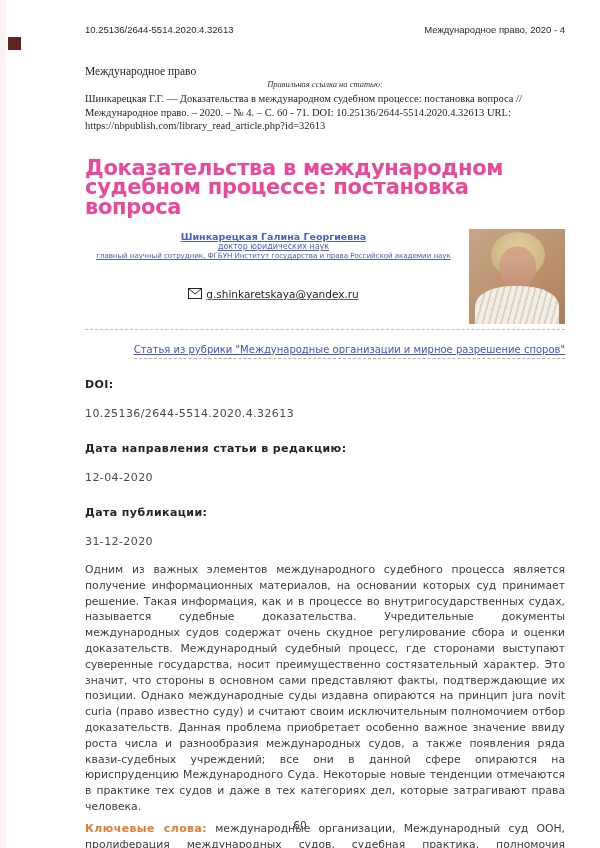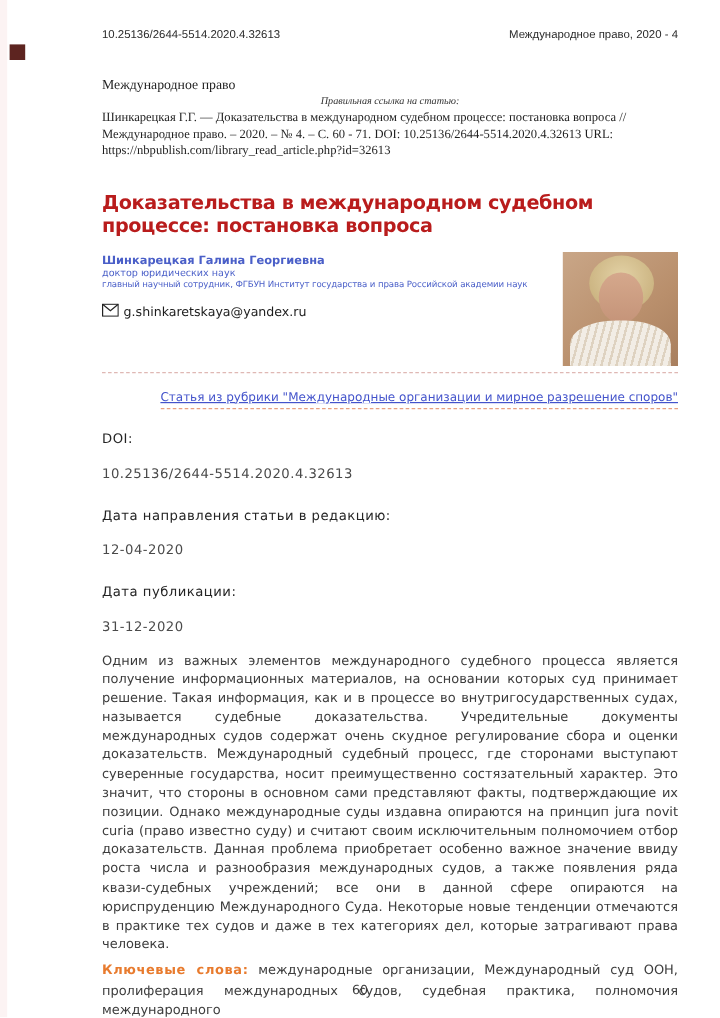--- a/index.html
+++ b/index.html
@@ -15,30 +15,30 @@
     display:flex; justify-content:space-between; padding-top:24px;
     font-family:"Liberation Sans", sans-serif; font-size:9.5px; color:#2b2b2b;
   }
 
   .citation { margin-top:30px; font-family:"Liberation Serif", serif; color:#1f1f1f; }
   .citation .journal { font-size:11.5px; }
   .citation .note { font-size:8.5px; font-style:italic; margin-top:2px; color:#333;text-align:center; }
   .citation .ctext { font-size:10.5px; line-height:13.5px; margin-top:3px; }
 
   .title {
-    margin:26px 0 0 0; font-size:16px; line-height:19.5px; font-weight:bold;
-    color:#b91c1c; letter-spacing:-0.3px;
+    margin:26px 0 0 0; font-size:21px; line-height:19.5px; font-weight:bold;
+    color:#ec4899; letter-spacing:-0.3px;
   }
 
   .author-row { display:flex; margin-top:12px; }
-  .author-info { flex:1; text-align:left; padding-right:7px; color:#4a5fc8; }
+  .author-info { flex:1; text-align:center; padding-right:7px; color:#4a5fc8;text-decoration:underline; }
   .a-name { font-size:9.5px; font-weight:bold; margin-top:2px; }
   .a-line { font-size:8px; margin-top:0; }
   .a-affil { font-size:7.2px; letter-spacing:-0.1px; }
-  .a-email { margin-top:12px; color:#1c1c1c; font-size:10.5px; }
+  .a-email { margin-top:28px; color:#1c1c1c; font-size:10.5px; }
   .a-email svg { vertical-align:-1px; margin-right:4px; }
 
   .photo {
     width:96px; height:95px; position:relative; overflow:hidden;
     background:linear-gradient(140deg,#c9a687 0%,#b98f6c 60%,#a87f5e 100%);
   }
   .ph-hair { position:absolute; top:3px; left:22px; width:54px; height:46px; border-radius:50%;
     background:radial-gradient(circle at 50% 40%, #e3d2a6 0%, #cdb684 70%, #b79f6e 100%); }
   .ph-face { position:absolute; top:17px; left:30px; width:37px; height:42px; border-radius:50%;
     background:linear-gradient(180deg,#d5a88c,#c59479); }
@@ -46,21 +46,21 @@
     border-radius:45% 45% 0 0;
     background:repeating-linear-gradient(105deg,#f2ede5 0px,#f2ede5 4px,#ded2c0 4px,#ded2c0 6px); }
 
   .sep1 { margin-top:5px; border-top:1px dashed #dfb8b4; }
   .rubric { text-align:right; margin-top:8px; }
   .rubric a {
     color:#4353cb; font-size:10px; text-decoration:underline;
     border-bottom:1px dashed #e8a080; padding-bottom:3px;
   }
 
-  .meta-label { margin-top:22px; font-size:11px; font-weight:normal; color:#242424; letter-spacing:0.4px; }
+  .meta-label { margin-top:22px; font-size:11px; font-weight:bold; color:#242424; letter-spacing:0.4px; }
   .meta-value { margin-top:16px; font-size:11px; color:#4a4a4a; letter-spacing:0.4px; }
   .first-label { margin-top:21px; }
 
   .abstract-text {
     margin-top:14px; font-size:10.8px; line-height:15.8px; text-align:justify; color:#3c3c3c;
   }
   .keywords { margin-top:6px; font-size:10.8px; line-height:16.5px; text-align:justify; color:#3c3c3c; }
   .kw-label { color:#e87b2e; font-weight:bold; letter-spacing:0.5px; }
 
   .page-num { position:absolute; bottom:17px; left:0; width:100%; text-align:center;

